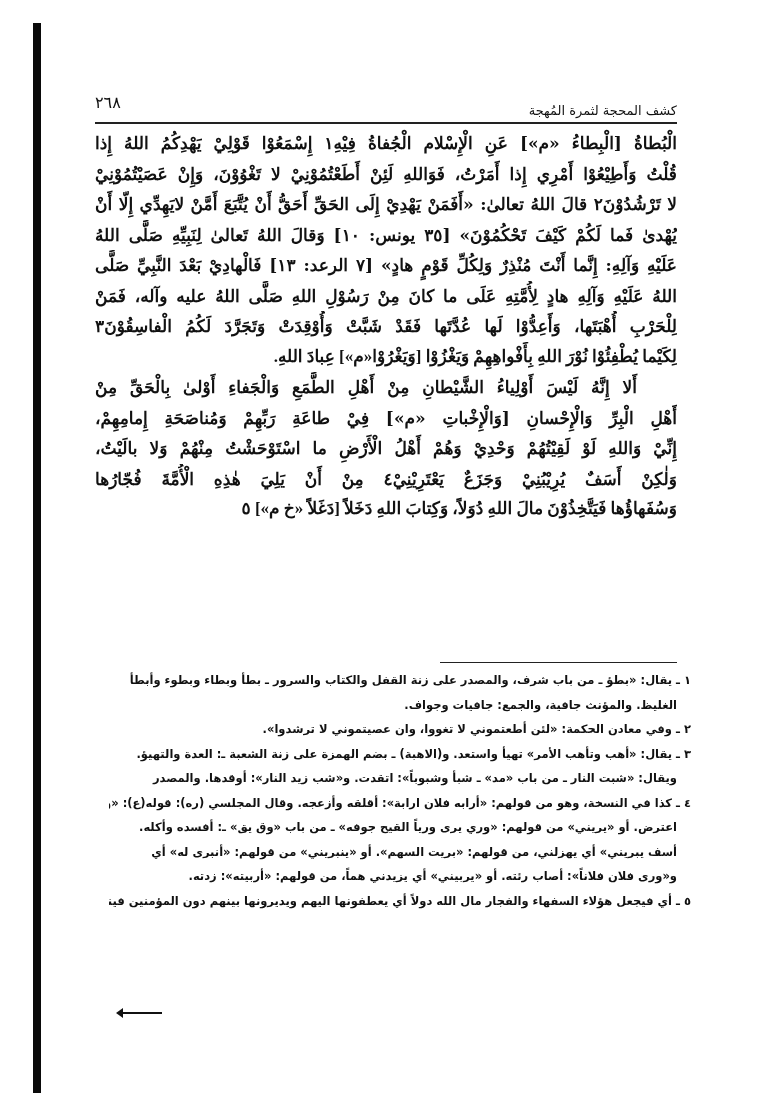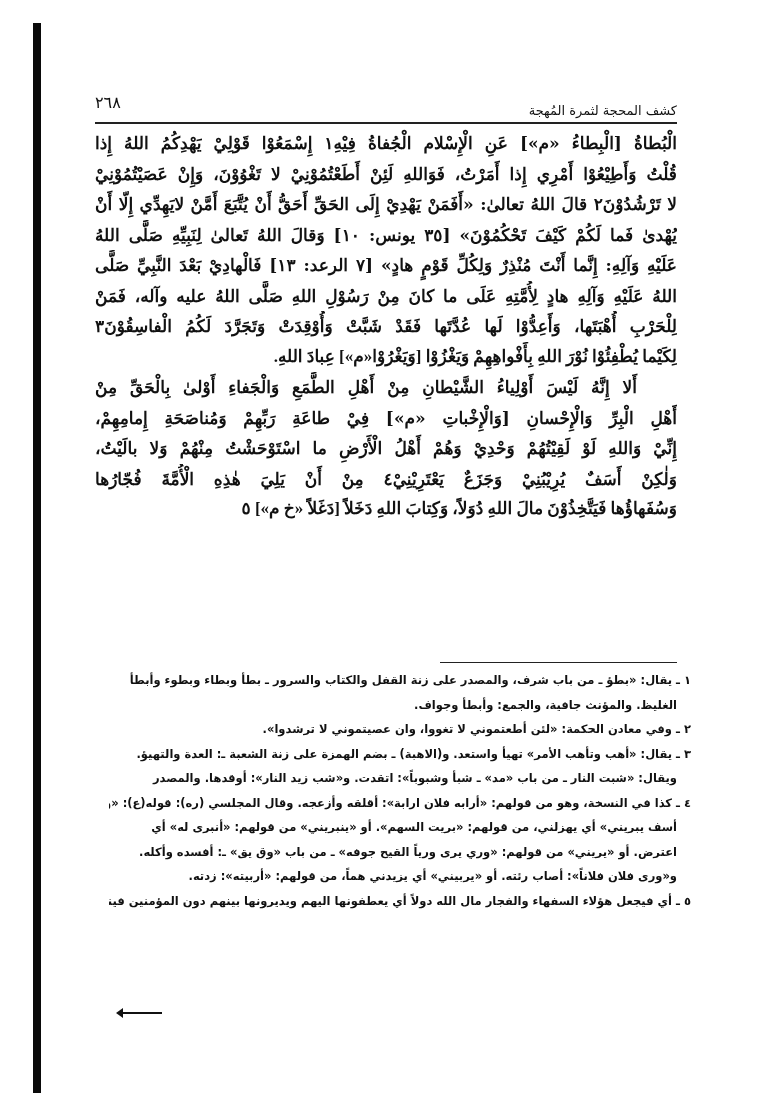--- a/index.html
+++ b/index.html
@@ -44,24 +44,24 @@
   <span class="line">أَهْلِ الْبِرِّ وَالْإِحْسانِ [وَالْإِخْباتِ «م»] فِيْ طاعَةِ رَبِّهِمْ وَمُناصَحَةِ إِمامِهِمْ،</span>
   <span class="line">إِنِّيْ وَاللهِ لَوْ لَقِيْتُهُمْ وَحْدِيْ وَهُمْ أَهْلُ الْأَرْضِ ما اسْتَوْحَشْتُ مِنْهُمْ وَلا بالَيْتُ،</span>
   <span class="line">وَلٰكِنْ أَسَفٌ يُرِيْبُنِيْ وَجَزَعٌ يَعْتَرِيْنِيْ٤ مِنْ أَنْ يَلِيَ هٰذِهِ الْأُمَّةَ فُجّارُها</span>
   <span class="line last">وَسُفَهاؤُها فَيَتَّخِذُوْنَ مالَ اللهِ دُوَلاً، وَكِتابَ اللهِ دَخَلاً [دَغَلاً «خ م»] ٥</span>
 </div>
 
 <div class="fn-rule"></div>
 
 <div class="footnotes">
   <span class="fl">١ ـ يقال: «بطؤ ـ من باب شرف، والمصدر على زنة القفل والكتاب والسرور ـ بطأ وبطاء وبطوء وأبطأ</span>
-  <span class="fl cont">الغليظ. والمؤنث جافية، والجمع: وأبطأ وجواف.</span>
+  <span class="fl cont">الغليظ. والمؤنث جافية، والجمع: جافيات وجواف.</span>
   <span class="fl">٢ ـ وفي معادن الحكمة: «لئن أطعتموني لا تغووا، وان عصيتموني لا ترشدوا».</span>
   <span class="fl">٣ ـ يقال: «أهب وتأهب الأمر» تهيأ واستعد. و(الاهبة) ـ بضم الهمزة على زنة الشعبة ـ: العدة والتهيؤ.</span>
   <span class="fl cont">ويقال: «شبت النار ـ من باب «مد» ـ شبأ وشبوباً»: اتقدت. و«شب زيد النار»: أوقدها. والمصدر</span>
   <span class="fl">٤ ـ كذا في النسخة، وهو من قولهم: «أرابه فلان ارابة»: أقلقه وأزعجه. وقال المجلسي (ره): قوله(ع): «ولكن</span>
+  <span class="fl cont">اعترض. أو «يريني» من قولهم: «وري يرى ورياً القيح جوفه» ـ من باب «وق يق» ـ: أفسده وأكله.</span>
   <span class="fl cont">أسف يبريني» أي يهزلني، من قولهم: «بريت السهم». أو «ينبريني» من قولهم: «أنبرى له» أي</span>
-  <span class="fl cont">اعترض. أو «يريني» من قولهم: «وري يرى ورياً القيح جوفه» ـ من باب «وق يق» ـ: أفسده وأكله.</span>
   <span class="fl cont">و«ورى فلان فلاناً»: أصاب رئته. أو «يربيني» أي يزيدني هماً، من قولهم: «أربيته»: زدته.</span>
   <span class="fl">٥ ـ أي فيجعل هؤلاء السفهاء والفجار مال الله دولاً أي يعطفونها اليهم ويديرونها بينهم دون المؤمنين فيناوله</span>
 </div>
 
 <div class="arrow"></div>
 
 </body></html>

